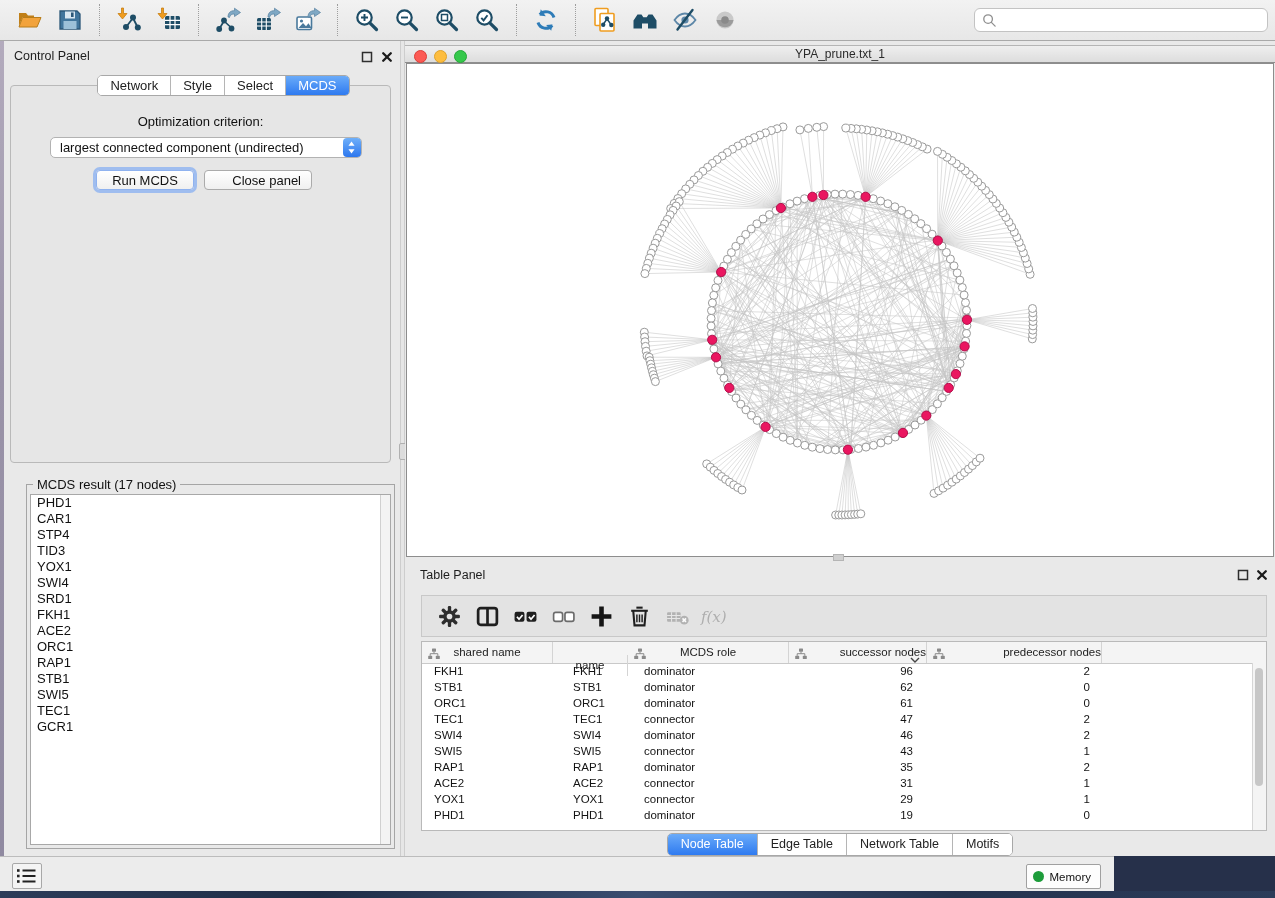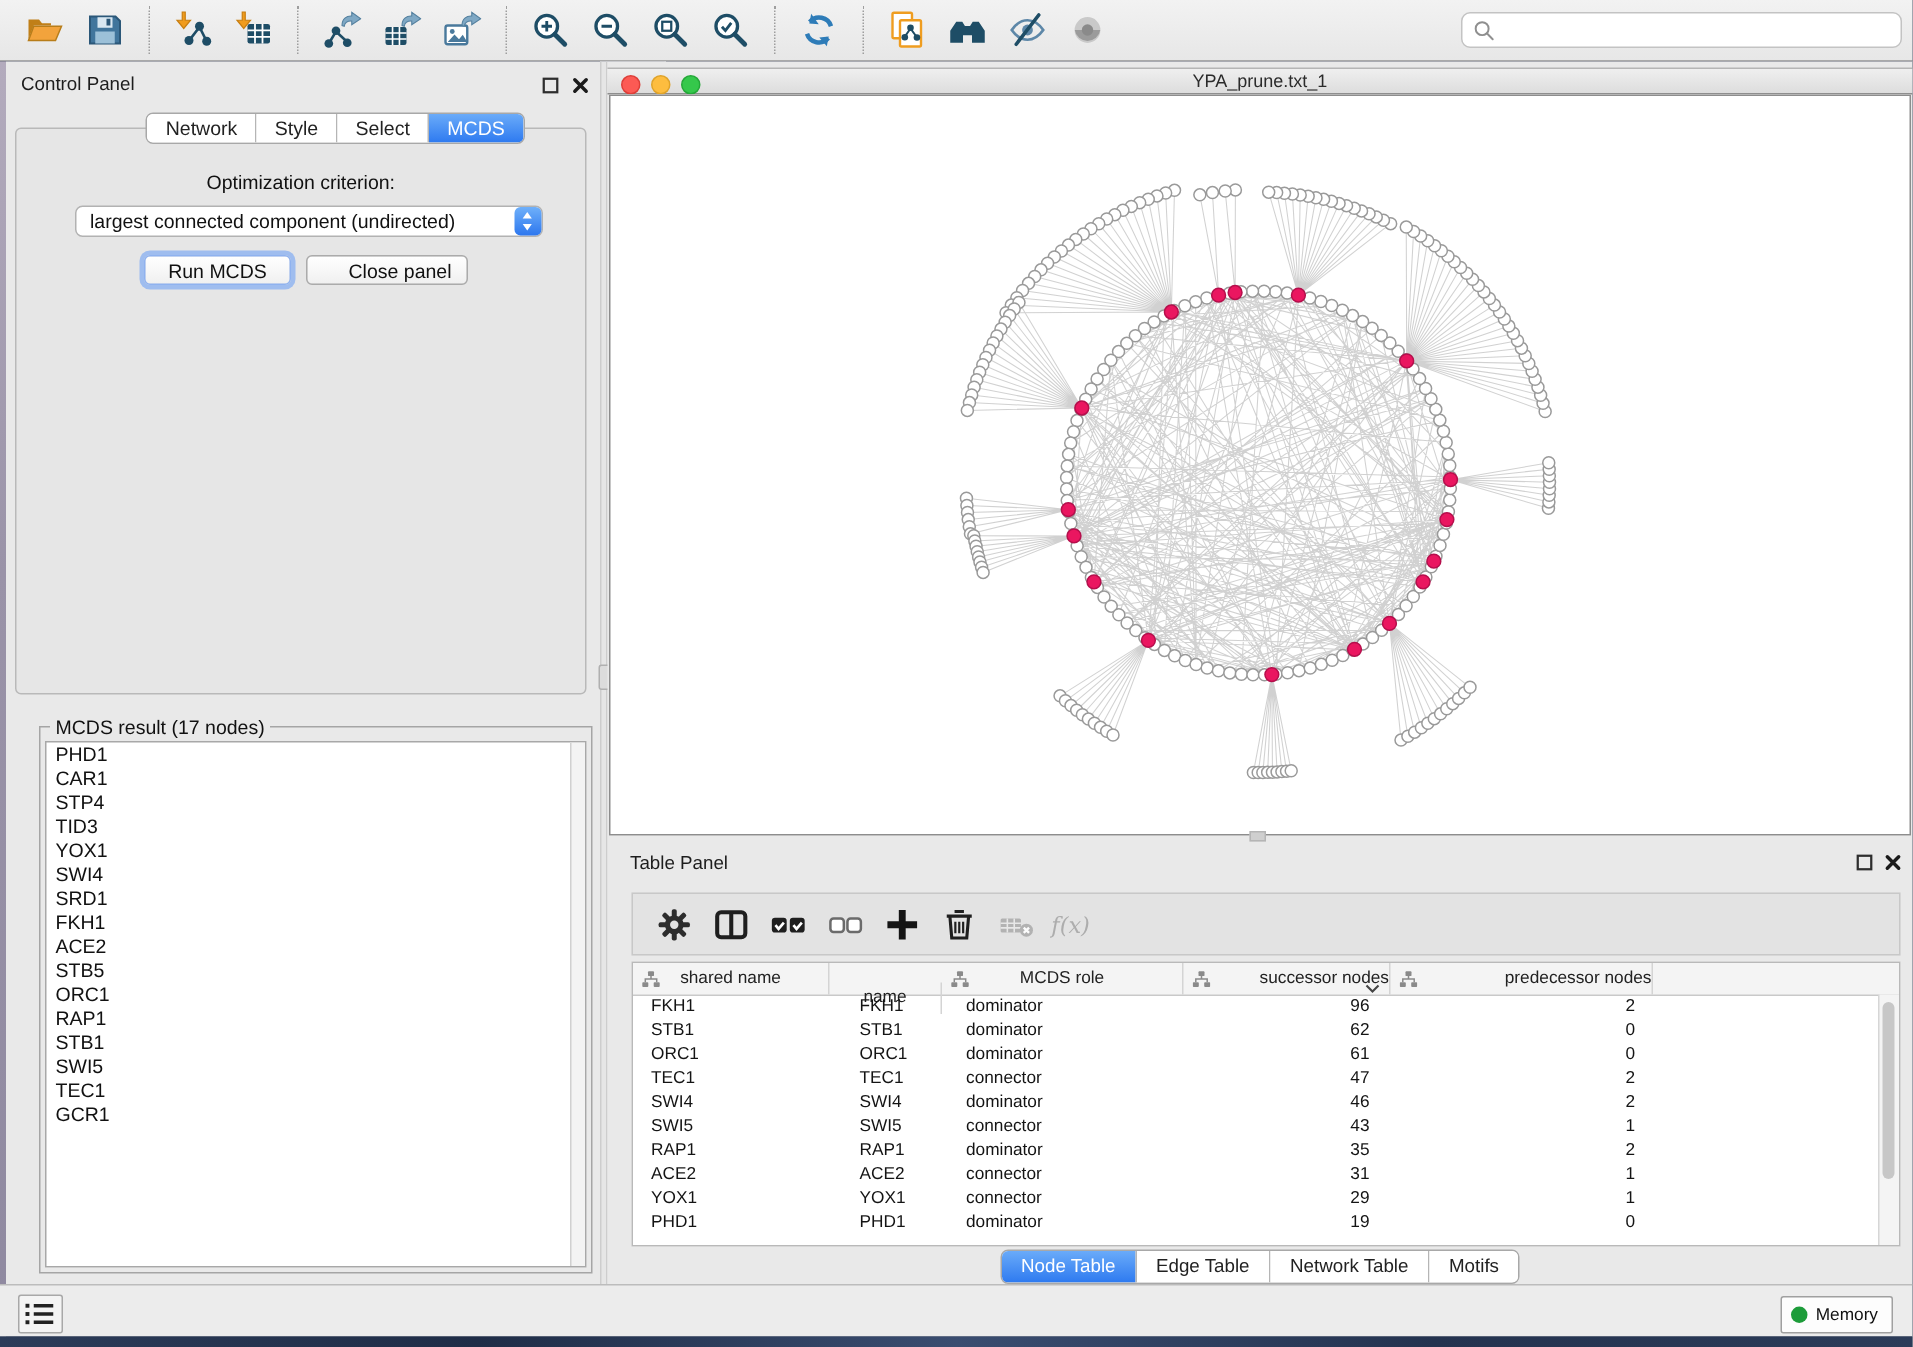--- a/index.html
+++ b/index.html
@@ -80,21 +80,21 @@
   #nt-body{position:absolute;left:0;top:21px;right:0;bottom:0;overflow:hidden;}
   .nt-row{display:flex;height:16px;line-height:16px;}
   .nt-cell{box-sizing:border-box;font-size:11.5px;color:#141414;white-space:nowrap;overflow:hidden;}
   .c0{width:131px;padding-left:12px;} .c1{width:75px;padding-left:20px;} .c2{width:161px;padding-left:16px;}
   .c3{width:138px;text-align:right;padding-right:14px;} .c4{width:175px;text-align:right;padding-right:12px;}
   #nt-scrollbar{position:absolute;right:0;top:21px;bottom:0;width:13px;background:#f4f4f4;border-left:1px solid #d6d6d6;}
   #nt-scrollbar .thumb{position:absolute;left:2px;top:5px;width:8px;height:118px;background:#c7c7c7;border-radius:4px;}
   #tp-tabs{left:405px;top:833px;width:870px;display:flex;justify-content:center;}
   #tp-tabs .seg{font-size:12.5px;padding:3px 13px;}
   
-  #status-bar{left:0;top:856px;width:1275px;height:35px;background:#ececec;border-top:1px solid #bcbcbc;box-sizing:border-box;padding-left:15px;}
+  #status-bar{left:0;top:856px;width:1114px;height:35px;background:#ececec;border-top:1px solid #bcbcbc;box-sizing:border-box;padding-left:15px;}
   #status-list-btn{position:absolute;left:12px;top:6px;width:28px;height:24px;background:#f4f4f4;border:1px solid #a8a8a8;
                    border-radius:2px;display:flex;align-items:center;justify-content:center;}
   #memory-btn{position:absolute;right:13px;top:7px;height:23px;background:#fdfdfd;border:1px solid #a0a0a0;border-radius:2px;
               display:flex;align-items:center;font-size:11.5px;color:#111;padding:0 9px 0 6px;font-family:"Liberation Sans",sans-serif;}
   #memory-btn .dot{width:11px;height:11px;border-radius:50%;background:#1d9c3a;margin-right:5px;display:inline-block;}
 </style>
 </head>
 <body>
 
 <div id="app">
@@ -284,21 +284,20 @@
       <div id="mcds-list">
         <div class="mcds-item">PHD1</div>
           <div class="mcds-item">CAR1</div>
           <div class="mcds-item">STP4</div>
           <div class="mcds-item">TID3</div>
           <div class="mcds-item">YOX1</div>
           <div class="mcds-item">SWI4</div>
           <div class="mcds-item">SRD1</div>
           <div class="mcds-item">FKH1</div>
           <div class="mcds-item">ACE2</div>
-          <div class="mcds-item">STB5</div>
           <div class="mcds-item">ORC1</div>
           <div class="mcds-item">RAP1</div>
           <div class="mcds-item">STB1</div>
           <div class="mcds-item">SWI5</div>
           <div class="mcds-item">TEC1</div>
           <div class="mcds-item">GCR1</div>
           <div id="mcds-scroll"></div>
       </div>
     </fieldset>
   </div>

